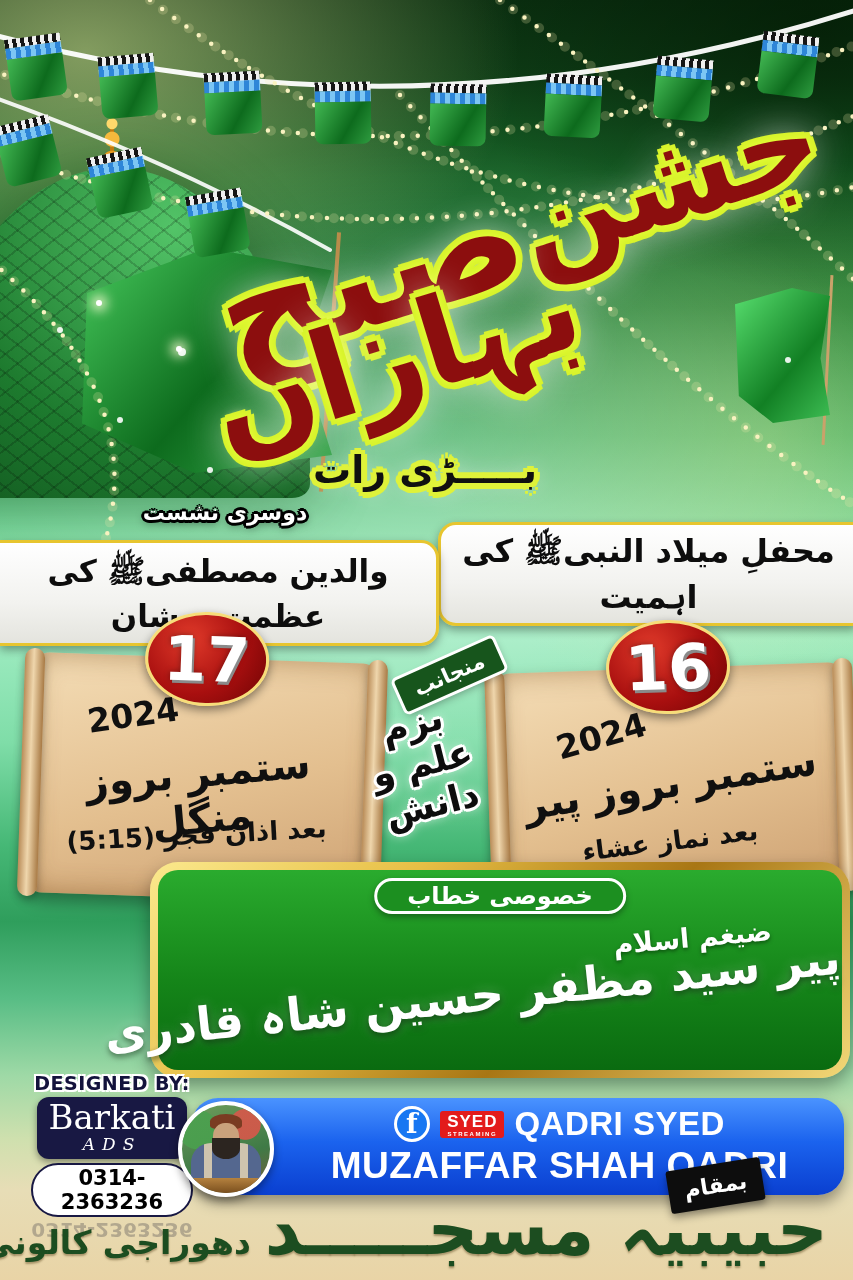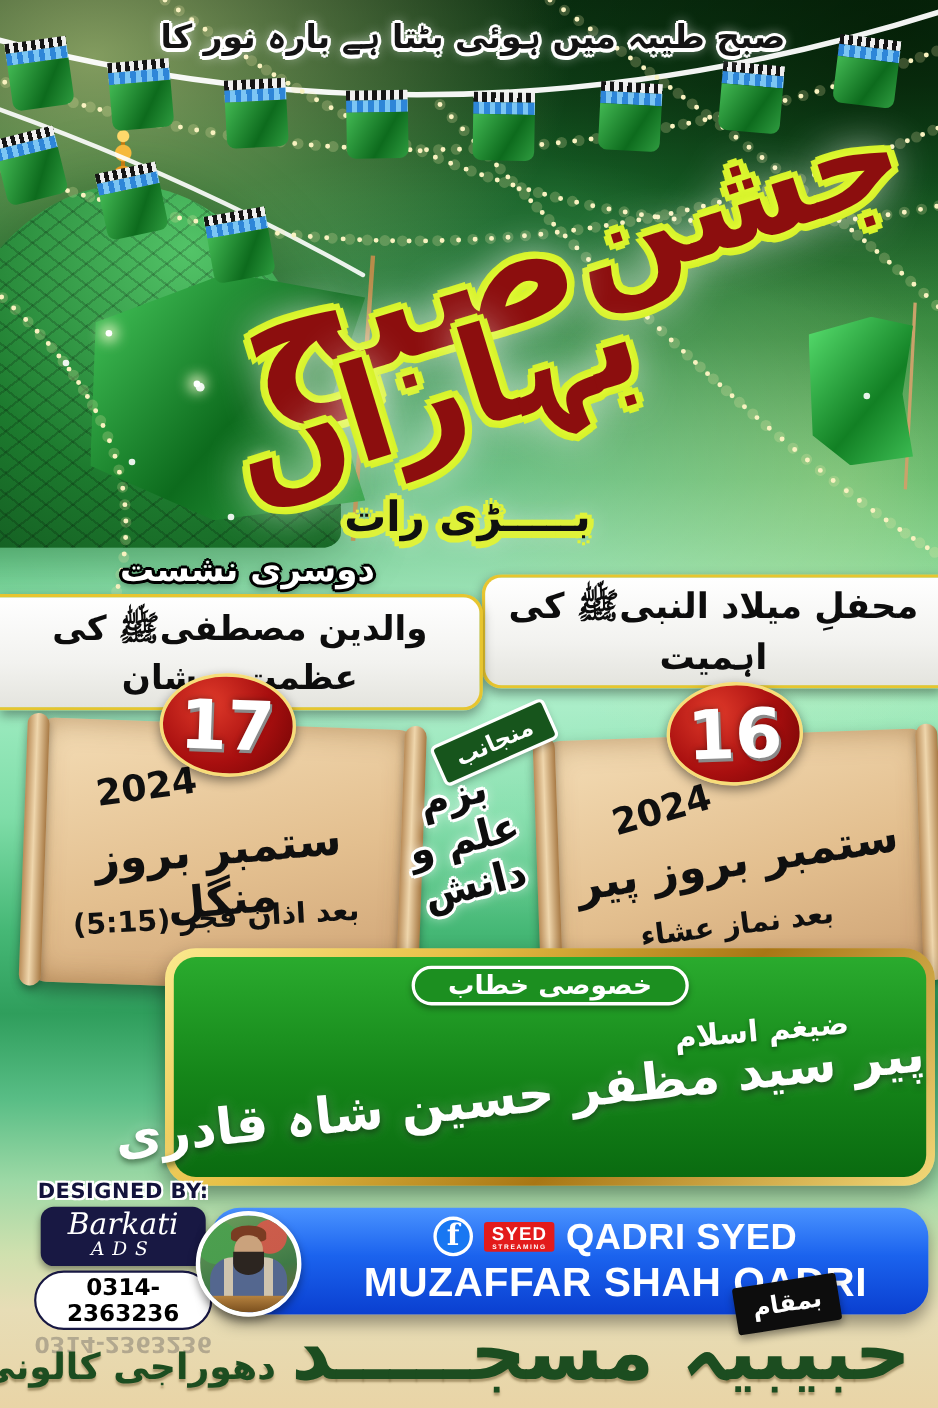--- a/index.html
+++ b/index.html
@@ -69,21 +69,21 @@
   }
   .title-rest{ left:55px; top:196px; width:650px; text-align:center; transform:rotate(-17deg); z-index:6; color:#8c0e0e; font-weight:bold;
     text-shadow:0 0 8px #eaff3d,-5px -5px 0 #d7f32b,5px -5px 0 #d7f32b,-5px 5px 0 #d7f32b,5px 5px 0 #d7f32b,-7px 0 0 #d7f32b,7px 0 0 #d7f32b,0 -7px 0 #d7f32b,0 7px 0 #d7f32b,0 0 40px rgba(255,255,255,.9);
   }
   .title-rest .w2{display:block; font-size:150px; line-height:1;}
   .title-rest .w3{display:block; font-size:122px; line-height:1; margin-top:-48px;}
   .subtitle{ left:210px; top:448px; width:430px; text-align:center; font-size:38px; font-weight:bold; color:#101010; z-index:7;
     text-shadow:-4px -4px 0 #dff23a,4px -4px 0 #dff23a,-4px 4px 0 #dff23a,4px 4px 0 #dff23a,-6px 0 0 #dff23a,6px 0 0 #dff23a,0 -6px 0 #dff23a,0 6px 0 #dff23a,0 0 22px rgba(255,255,255,.85);
   }
   
-  .session-label{ font-size:31px; font-weight:bold; color:#fff; text-align:center; z-index:8;}
+  .session-label{ font-size:22px; font-weight:bold; color:#fff; text-align:center; z-index:8;}
   .session-box{
     background:linear-gradient(180deg,#ffffff 0%,#f2f2ef 60%,#e4e4de 100%);
     border:3px solid #e7c52f; box-shadow:0 4px 10px rgba(0,0,0,.35);
     color:#0d0d0d; font-weight:bold; text-align:center; z-index:8;
     display:flex; align-items:center; justify-content:center;
   }
   .sess1-label{ left:470px; top:484px; width:360px;}
   .sess1-box{ left:438px; top:522px; width:415px; height:98px; border-radius:18px 0 0 18px; border-right:none; font-size:32px;}
   .sess2-label{ left:60px; top:500px; width:330px;}
   .sess2-box{ left:0px; top:540px; width:436px; height:100px; border-radius:0 18px 18px 0; border-left:none; font-size:31px;}
@@ -157,21 +157,21 @@
     transform:rotate(-6deg); text-shadow:0 3px 6px rgba(0,30,0,.55), 0 0 14px rgba(255,255,255,.25);
   }
   
   .designer{ left:26px; top:1072px; width:172px; text-align:center; z-index:12;}
   .designer .lab{ font-size:19px; font-weight:bold; color:#13133c; letter-spacing:.5px;
     text-shadow:-2px -2px 0 #fff,2px -2px 0 #fff,-2px 2px 0 #fff,2px 2px 0 #fff;}
   .designer .brandbox{
     margin:3px auto 0; width:150px; background:#181843; border-radius:12px; padding:3px 0 5px;
     box-shadow:0 3px 7px rgba(0,0,0,.4); color:#fff;
   }
-  .designer .bname{ font-family:"DejaVu Serif", serif; font-style:italic; font-size:27px; line-height:1.05;}
+  .designer .bname{ font-family:"DejaVu Serif", serif; font-size:34px; line-height:1.05;}
   .designer .bsub{ font-family:"DejaVu Serif", serif; font-style:italic; font-size:17px; letter-spacing:7px; margin-top:-2px;}
   .designer .phone{
     margin:4px auto 0; width:158px; background:#fff; border:2px solid #181843; border-radius:999px;
     font-size:21px; font-weight:bold; color:#000; padding:1px 0;
   }
   .designer .refl{ font-size:20px; font-weight:bold; color:#2a2a3a; opacity:.28; transform:scaleY(-1); margin-top:1px;}
   
   .stream{
     left:192px; top:1098px; width:652px; height:97px; border-radius:26px; z-index:12;
     background:linear-gradient(180deg,#4a93ff 0%,#1b63ee 45%,#0a3fd0 100%);
@@ -312,21 +312,20 @@
       <div class="band"></div>
       <div class="blue"></div>
       <div class="cloth"></div>
     </div>
 
   <div class="abs spark" style="left:176px;top:346px"></div>
   <div class="abs spark" style="left:96px;top:300px"></div>
   <div class="abs spark" style="left:236px;top:420px"></div>
 
   <div class="abs couplet rtl">
-    <div class="outline-w">صبح طیبہ میں ہوئی بٹتا ہے بارہ نور کا</div>
   </div>
 
   <div class="abs title-jashn">جشن</div>
   <div class="abs title-rest rtl">
     <span class="w2">صبح</span>
     <span class="w3">بہاراں</span>
   </div>
   <div class="abs subtitle rtl">بـــــڑی رات</div>
 
   <div class="abs session-box sess1-box rtl">محفلِ میلاد النبیﷺ کی اہمیت</div>

